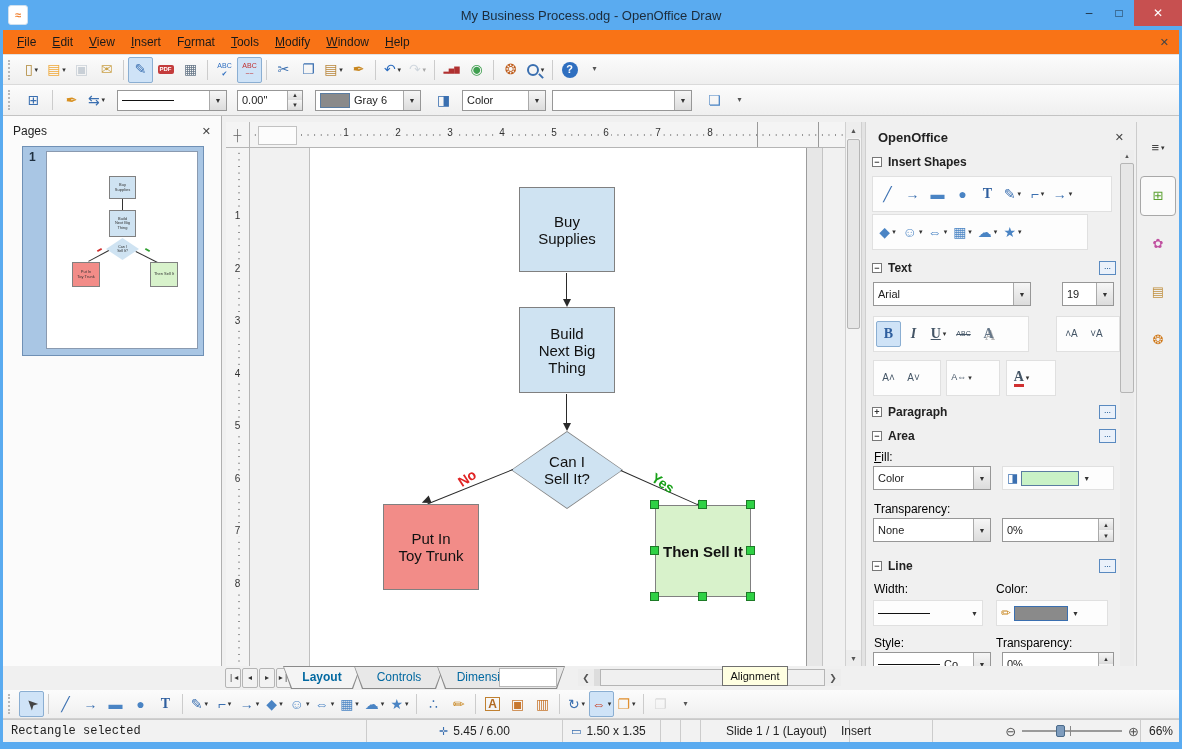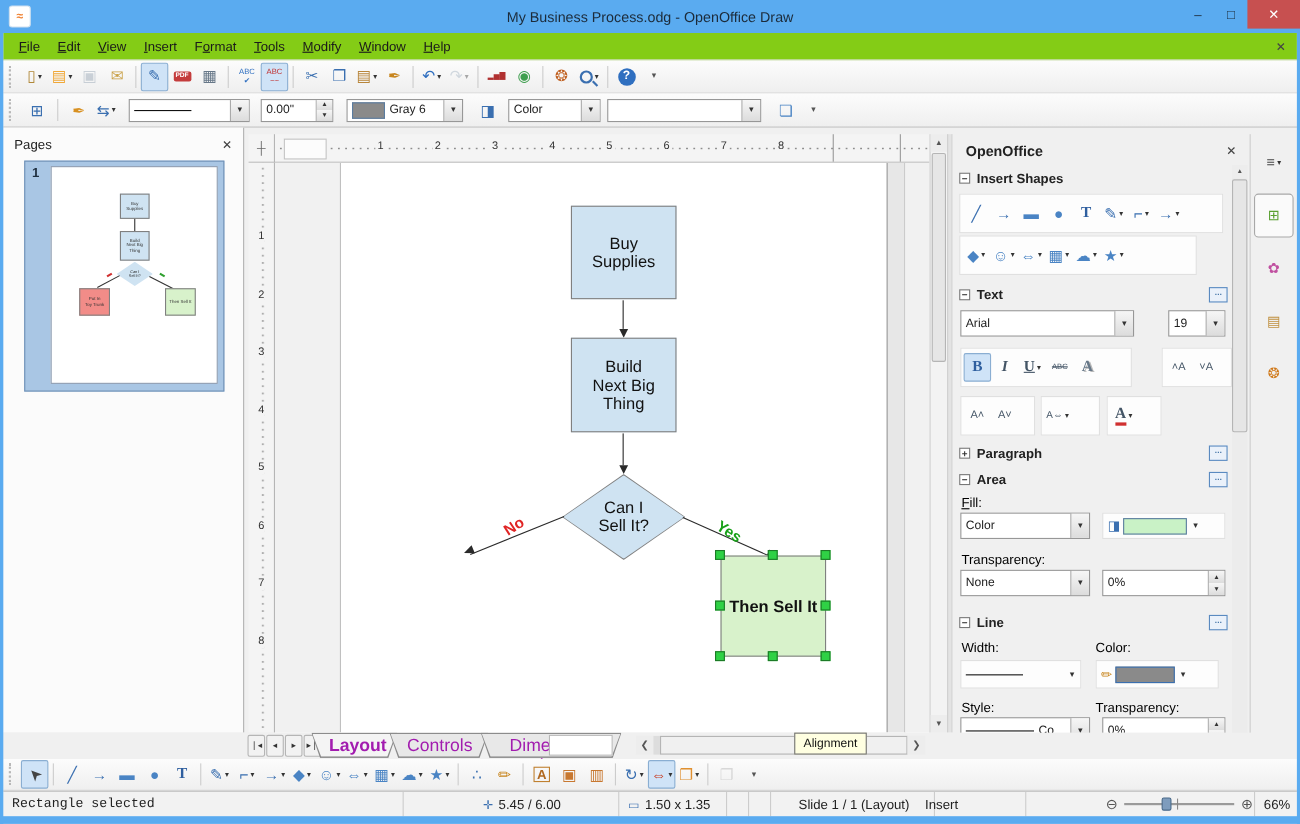--- a/index.html
+++ b/index.html
@@ -8,21 +8,21 @@
   .abs{position:absolute;}
   
   #titlebar{left:0;top:0;width:1182px;height:30px;background:#5aabf0;display:flex;align-items:center;}
   #appicon{width:18px;height:18px;margin-left:8px;background:#fff;border:1px solid #cfe0ef;border-radius:3px;
     display:flex;align-items:center;justify-content:center;color:#f08030;font-size:11px;font-weight:bold;}
   #title{position:absolute;left:0;right:0;text-align:center;font-size:13px;color:#1c2b3a;}
   #winbtns{position:absolute;right:0;top:0;height:26px;display:flex;}
   .wbtn{width:30px;height:26px;display:flex;align-items:center;justify-content:center;color:#1c2b3a;font-size:12px;}
   #closebtn{width:48px;background:#c75050;color:#fff;}
   
-  #menubar{left:3px;top:30px;width:1176px;height:25px;background:#84cc16;border-bottom:1px solid #e2e2e2;
+  #menubar{left:3px;top:30px;width:1176px;height:25px;background:#f97316;border-bottom:1px solid #e2e2e2;
     display:flex;align-items:center;padding-left:6px;box-sizing:border-box;}
   .mitem{padding:3px 8px;font-size:12px;color:#1a1a1a;}
   .mitem u{text-decoration:underline;}
   #menuclose{position:absolute;right:10px;color:#444;font-size:11px;}
   
   .tbar{background:linear-gradient(#fcfcfc,#efefef);display:flex;align-items:center;padding:2px 3px;box-sizing:border-box;}
   #toolbar1{left:3px;top:55px;width:1176px;height:30px;border-bottom:1px solid #dadada;}
   #toolbar2{left:3px;top:85px;width:1176px;height:31px;border-bottom:1px solid #c3c3c3;gap:2px;}
   #toolbar3{left:3px;top:690px;width:1176px;height:29px;border-bottom:1px solid #d0d0d0;}
   .drag{width:4px;height:20px;border-left:2px dotted #b8b8b8;margin:0 5px 0 2px;}
@@ -113,21 +113,21 @@
   
   #tabrow{left:3px;top:666px;width:1176px;height:24px;background:#f0f0f0;}
   #tabnav{position:absolute;left:222px;top:2px;display:flex;gap:1px;}
   #tabnav .tbtn{min-width:14px;height:18px;border:1px solid #b5b5b5;background:#f2f2f2;}
   #tabnav .gl{font-size:8px;color:#333;}
   #tabs{position:absolute;left:280px;top:0px;height:23px;display:flex;}
   .tab{position:relative;height:23px;margin-right:-7px;}
   .tab .bgo{position:absolute;inset:0;background:#8a8a8a;clip-path:polygon(0 0,100% 0,calc(100% - 8px) 100%,8px 100%);}
   .tab .bgi{position:absolute;inset:1px;background:#e8e8e8;clip-path:polygon(0 0,100% 0,calc(100% - 8px) 100%,8px 100%);}
   .tab.active .bgi{background:#f4f4f4;}
-  .tab .tlabel{position:relative;padding:4px 16px 0;font-size:16px;color:#a21caf;}
+  .tab .tlabel{position:relative;padding:4px 16px 0;font-size:12px;color:#0369a1;}
   .tab.active .tlabel{font-weight:bold;}
   #tabfiller{position:absolute;left:496px;top:2px;width:58px;height:19px;background:#fff;border:1px solid #b8b8b8;box-sizing:border-box;}
   #hscroll-left,#hscroll-right{position:absolute;top:3px;width:16px;height:17px;display:flex;align-items:center;justify-content:center;font-size:9px;color:#555;background:#ededed;}
   #hscroll-left{left:575px;}
   #hscroll-right{left:822px;}
   #hstrack{position:absolute;left:591px;top:3px;width:231px;height:17px;background:#dddddd;}
   #hsthumb{position:absolute;left:597px;top:3px;width:225px;height:17px;background:#f0f0f0;border:1px solid #b5b5b5;box-sizing:border-box;}
   #tooltip{left:722px;top:666px;width:66px;height:20px;background:#ffffe1;border:1px solid #707070;box-sizing:border-box;
     display:flex;align-items:center;justify-content:center;font-size:11px;color:#111;z-index:50;}
   
@@ -375,20 +375,22 @@
 Sell It?</div>
 
     <div class="edgeline" style="left:263px;top:322px;width:92px;transform:rotate(158deg);"></div>
     <div class="ahead" style="left:176px;top:353px;border-top:4px solid transparent;border-bottom:4px solid transparent;border-left:9px solid #2a2a2a;transform:translate(-50%,-50%) rotate(158deg);"></div>
     <div class="edgelabel" style="left: 198px; top: 322px; width: 38px; transform: rotate(-33deg); color: rgb(224, 36, 36);">No</div>
 
     <div class="edgeline" style="left:371px;top:322px;width:87px;transform:rotate(24deg);"></div>
     <div class="ahead" style="left:452px;top:357px;border-top:4px solid transparent;border-bottom:4px solid transparent;border-left:9px solid #2a2a2a;transform:translate(-50%,-50%) rotate(24deg);"></div>
     <div class="edgelabel" style="left: 394px; top: 327px; width: 38px; transform: rotate(33deg); color: rgb(24, 160, 24);">Yes</div>
 
+    <div class="node" style="left: 133px; top: 356px; width: 96px; height: 86px; background: rgb(242, 140, 136); border-color: rgb(128, 128, 128);">Put In
+Toy Trunk</div>
 
     <div class="node" style="left: 405px; top: 357px; width: 96px; height: 92px; font-weight: bold; background: rgb(216, 242, 203); border-color: rgb(128, 128, 128);">Then Sell It</div>
     <div class="hnd" style="left: 400px; top: 352px; background: rgb(47, 209, 69); border-color: rgb(29, 122, 39);"></div>
     <div class="hnd" style="left: 448px; top: 352px; background: rgb(47, 209, 69); border-color: rgb(29, 122, 39);"></div>
     <div class="hnd" style="left: 496px; top: 352px; background: rgb(47, 209, 69); border-color: rgb(29, 122, 39);"></div>
     <div class="hnd" style="left: 400px; top: 398px; background: rgb(47, 209, 69); border-color: rgb(29, 122, 39);"></div>
     <div class="hnd" style="left: 496px; top: 398px; background: rgb(47, 209, 69); border-color: rgb(29, 122, 39);"></div>
     <div class="hnd" style="left: 400px; top: 444px; background: rgb(47, 209, 69); border-color: rgb(29, 122, 39);"></div>
     <div class="hnd" style="left: 448px; top: 444px; background: rgb(47, 209, 69); border-color: rgb(29, 122, 39);"></div>
     <div class="hnd" style="left: 496px; top: 444px; background: rgb(47, 209, 69); border-color: rgb(29, 122, 39);"></div>

